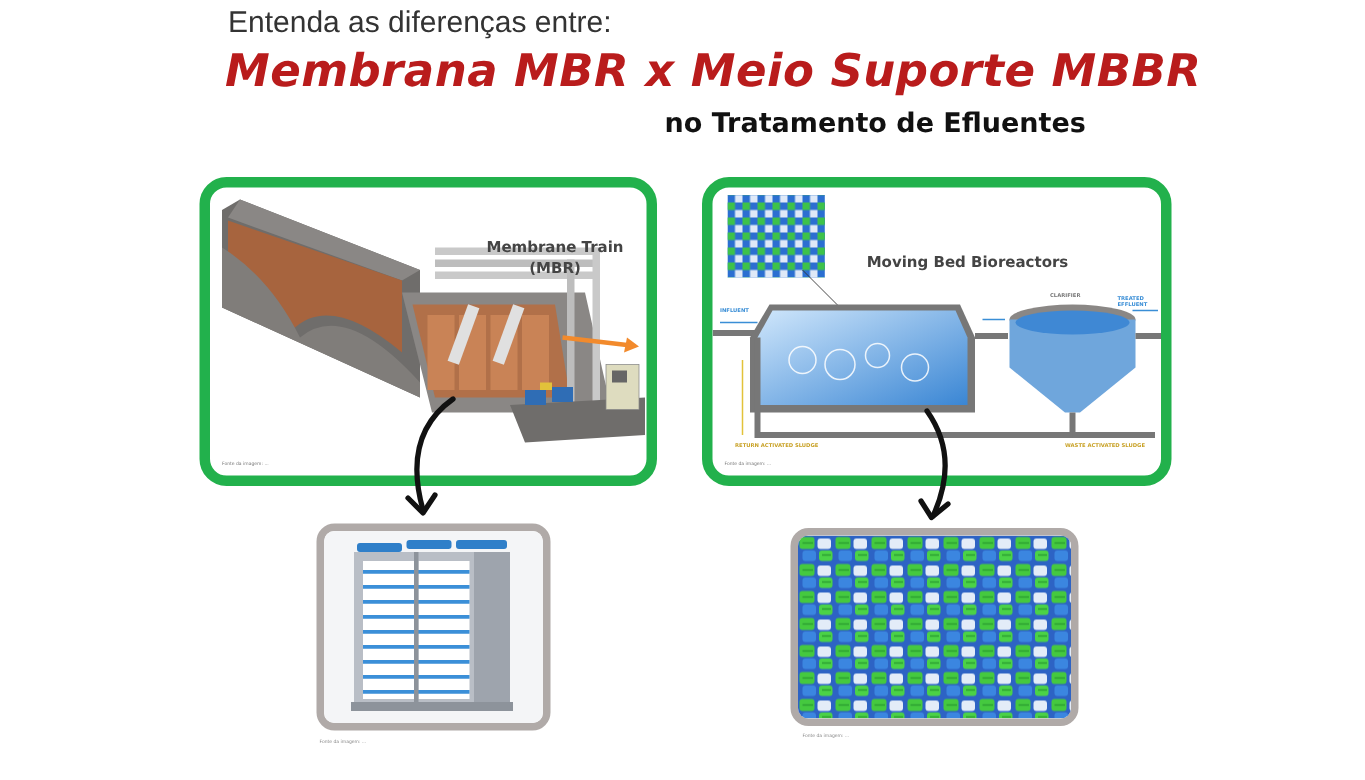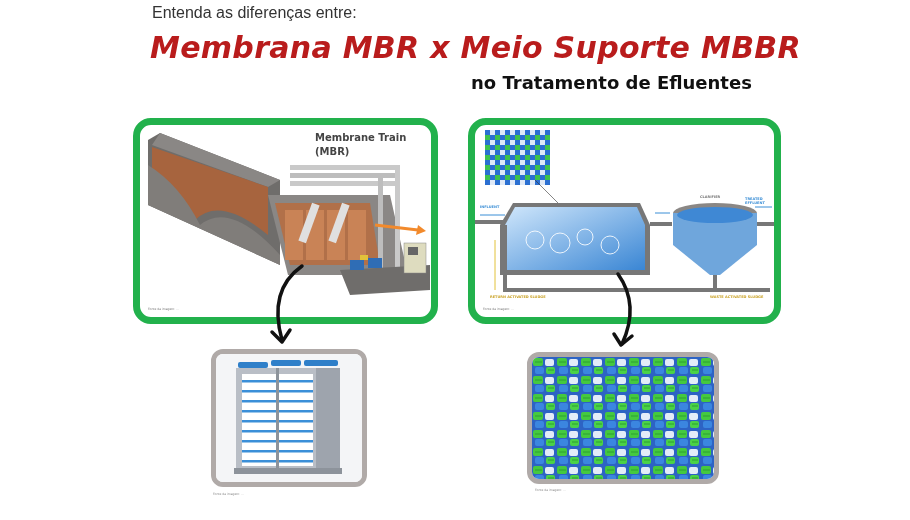--- a/index.html
+++ b/index.html
@@ -1,24 +1,24 @@
 <!DOCTYPE html>
 <html><head>
 <meta charset="utf-8">
 <style>
   html,body{margin:0;padding:0;background:#fff;}
   body{width:910px;height:520px;position:relative;overflow:hidden;font-family:"DejaVu Sans","Liberation Sans",sans-serif;}
   .abs{position:absolute;}
-  .t-intro{left:152px;top:4px;font-size:16px;color:#333;font-family:"Liberation Sans",sans-serif;}
+  .t-intro{left:152px;top:4px;font-size:20px;color:#333;font-family:"Liberation Sans",sans-serif;}
   .t-main{left:150px;top:30px;font-size:30px;font-weight:bold;font-style:italic;color:#b91c1c;letter-spacing:0.3px;font-family:"DejaVu Sans",sans-serif;}
-  .t-sub{left:443px;top:72px;font-size:18px;font-weight:bold;color:#111;font-family:"DejaVu Sans",sans-serif;margin-left:28px;}
+  .t-sub{left:443px;top:72px;font-size:18px;font-weight:bold;color:#111;font-family:"DejaVu Sans",sans-serif;}
   .box{border:7px solid #22b14c;border-radius:18px;background:#fff;box-sizing:border-box;overflow:hidden;}
   .box-left{left:133px;top:118px;width:305px;height:206px;}
   .box-right{left:468px;top:118px;width:313px;height:206px;}
-  .box-title{position:absolute;font-size:10px;font-weight:bold;color:#444;text-align:left;line-height:14px;}
+  .box-title{position:absolute;font-size:10px;font-weight:bold;color:#444;text-align:center;line-height:14px;margin-top:28px;}
   .credit{position:absolute;font-size:3px;color:#777;white-space:nowrap;}
   .frame{border:5px solid #b0aaa8;border-radius:12px;box-sizing:border-box;overflow:hidden;background:#fff;}
   .frame-left{left:211px;top:349px;width:156px;height:138px;}
   .frame-right{left:527px;top:352px;width:192px;height:132px;}
   .caption{position:absolute;font-size:3px;color:#888;white-space:nowrap;}
   svg{display:block;}
   .lbl{position:absolute;font-size:3.5px;font-weight:bold;color:#3a8ed6;white-space:nowrap;}
   .lbl-y{color:#c9a227;}
 </style>
 </head>
@@ -104,20 +104,21 @@
 
     <path d="M30,100 L30,165 L240,165 L240,150" fill="none" stroke="#777" stroke-width="4"></path>
     <rect x="240" y="163" width="55" height="4" fill="#777"></rect>
 
     <line x1="5" y1="90" x2="30" y2="90" stroke="#3a8ed6" stroke-width="1"></line>
     <line x1="180" y1="88" x2="195" y2="88" stroke="#3a8ed6" stroke-width="1"></line>
     <line x1="280" y1="82" x2="297" y2="82" stroke="#3a8ed6" stroke-width="1"></line>
     <line x1="20" y1="165" x2="20" y2="115" stroke="#e2c23a" stroke-width="1"></line>
   </svg>
   <div class="box-title" style="left:100px;top:16px;width:140px;">
+    <div>Moving Bed Bioreactors</div>
   </div>
   <div class="lbl" style="left:5px;top:80px;">INFLUENT</div>
   <div class="lbl" style="left:225px;top:70px;color:#777;">CLARIFIER</div>
   <div class="lbl" style="left:270px;top:72px;white-space:normal;width:25px;">TREATED EFFLUENT</div>
   <div class="lbl lbl-y" style="left:15px;top:170px;">RETURN ACTIVATED SLUDGE</div>
   <div class="lbl lbl-y" style="left:235px;top:170px;">WASTE ACTIVATED SLUDGE</div>
   <div class="credit" style="left:8px;top:182px;">Fonte da imagem: ...</div>
 </div>
 
 <svg class="abs" style="left:0;top:0;" width="910" height="520">

